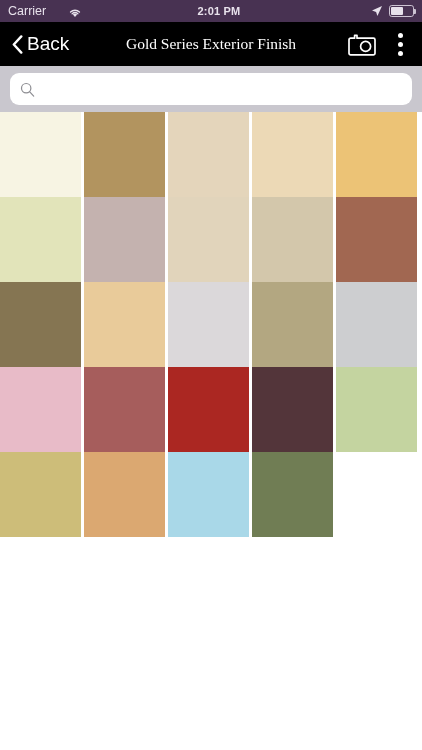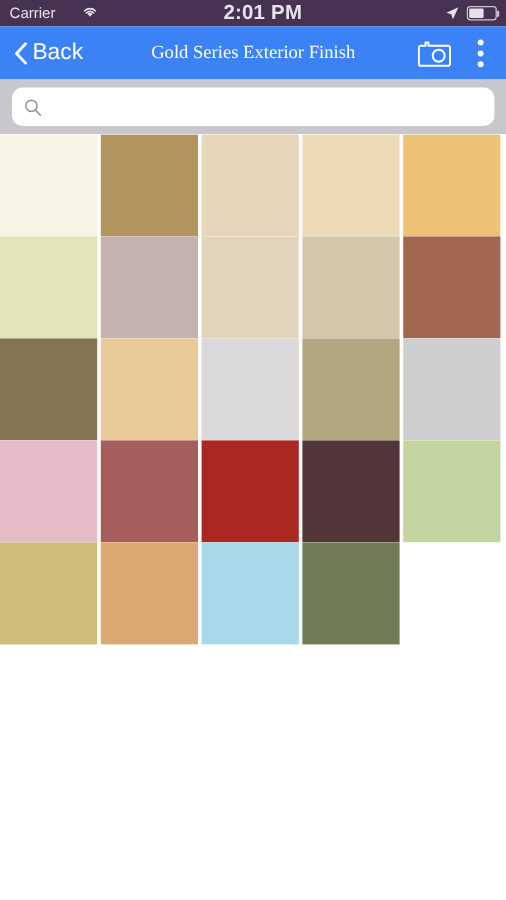--- a/index.html
+++ b/index.html
@@ -28,29 +28,29 @@
     color: #e8e2ec;
     display: flex;
     align-items: center;
     padding: 0 8px;
     font-size: 12.5px;
     flex: 0 0 auto;
     position: relative;
   }
   .status-left {
     display: flex;
-    align-items: flex-start;
+    align-items: flex-end;
     gap: 22px;
     min-width: 120px;
   }
   .status-center {
     position: absolute;
     left: 16px; right: 0;
     text-align: center;
-    font-size: 17px;
+    font-size: 11px;
     font-weight: bold;
     letter-spacing: .2px;
     color: #e9e3ed;
     pointer-events: none;
   }
   .status-right {
     margin-left: auto;
     display: flex;
     align-items: center;
     gap: 6px;
@@ -222,21 +222,21 @@
         <svg class="loc-icon" viewBox="0 0 12 12" aria-hidden="true">
           <path d="M11 1 L1 5.6 L5.1 6.9 L6.4 11 Z" fill="#e8e2ec"></path>
         </svg>
       </span>
       <span class="battery">
         <span class="battery-fill" id="battery-fill" style="width: 55%;"></span>
       </span>
     </div>
   </div>
 
-  <div class="nav-bar" style="background: #3b82f6;">
+  <div class="nav-bar" style="background: #000000;">
     <div class="back-button">
       <span>
         <svg class="chevron-left" viewBox="0 0 11 19" aria-hidden="true">
           <path d="M9.3 1.4 L1.8 9.5 L9.3 17.6" stroke="#ffffff" stroke-width="2.4" fill="none" stroke-linecap="round" stroke-linejoin="round"></path>
         </svg>
       </span>
       <span class="back-label">Back</span>
     </div>
 
     <div class="nav-title">Gold Series Exterior Finish</div>

